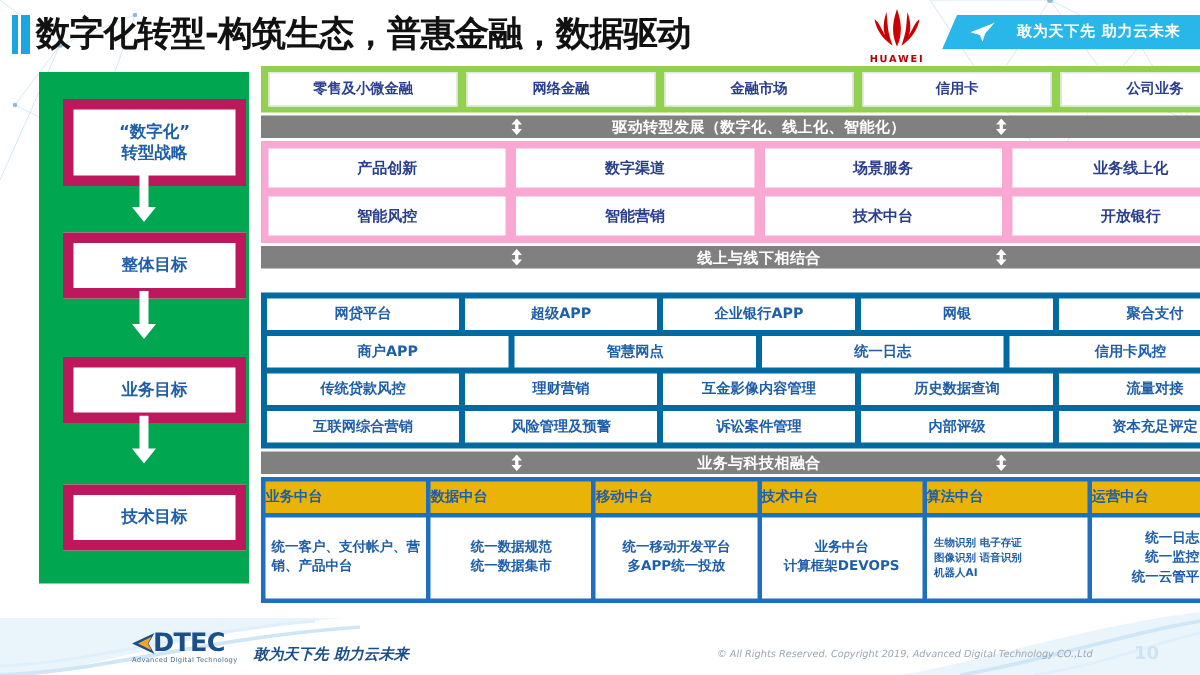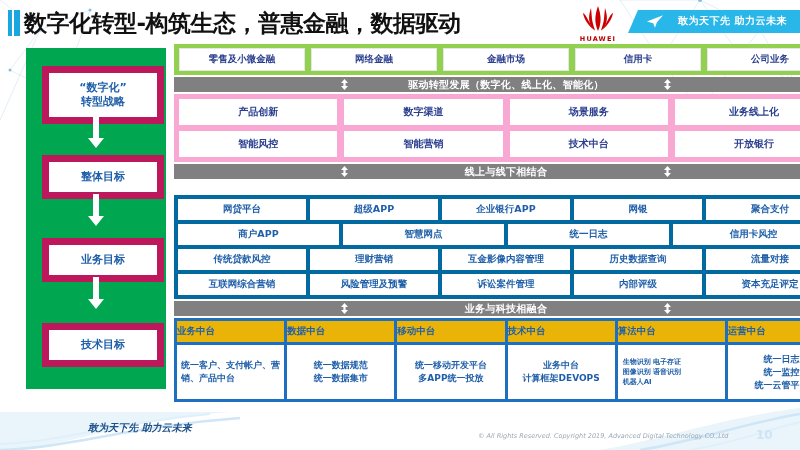--- a/index.html
+++ b/index.html
@@ -300,19 +300,27 @@
   <svg class="footer" viewBox="0 0 800 50">
     <path d="M0 50 C60 50 120 20 230 12 L0 12 Z" fill="#eaf4fb"></path>
     <path d="M0 50 C70 48 130 26 240 18" stroke="#cfe6f6" stroke-width="2.5" fill="none"></path>
     <path d="M0 44 C60 42 120 22 210 14" stroke="#dff0fa" stroke-width="2" fill="none"></path>
     <path d="M600 50 C660 40 720 18 800 8 L800 50 Z" fill="#eaf4fb"></path>
     <path d="M640 50 C700 40 750 22 800 14" stroke="#cfe6f6" stroke-width="2.5" fill="none"></path>
     <path d="M690 50 C740 42 772 28 800 22" stroke="#dff0fa" stroke-width="2" fill="none"></path>
   </svg>
 
   <div class="dtec">
+    <div class="dtec-logo">
+      <svg width="16" height="14" viewBox="0 0 16 14" style="position:absolute;left:0;top:1px">
+        <path d="M0 7 L15 0 L11 7 L15 14 Z" fill="#1b4f8a"></path>
+        <path d="M4 7 L13 2.5 L10.5 7 L13 11.5 Z" fill="#f5a623"></path>
+      </svg>
+      <div class="dtec-word">DTEC</div>
+      <div class="dtec-sub">Advanced Digital Technology</div>
+    </div>
     <div class="dtec-tag">敢为天下先   助力云未来</div>
   </div>
 
   <div class="copyright">© All Rights Reserved. Copyright 2019, Advanced Digital Technology CO.,Ltd</div>
   <div class="pagenum">10</div>
 
 </div>
 
 </body></html>

